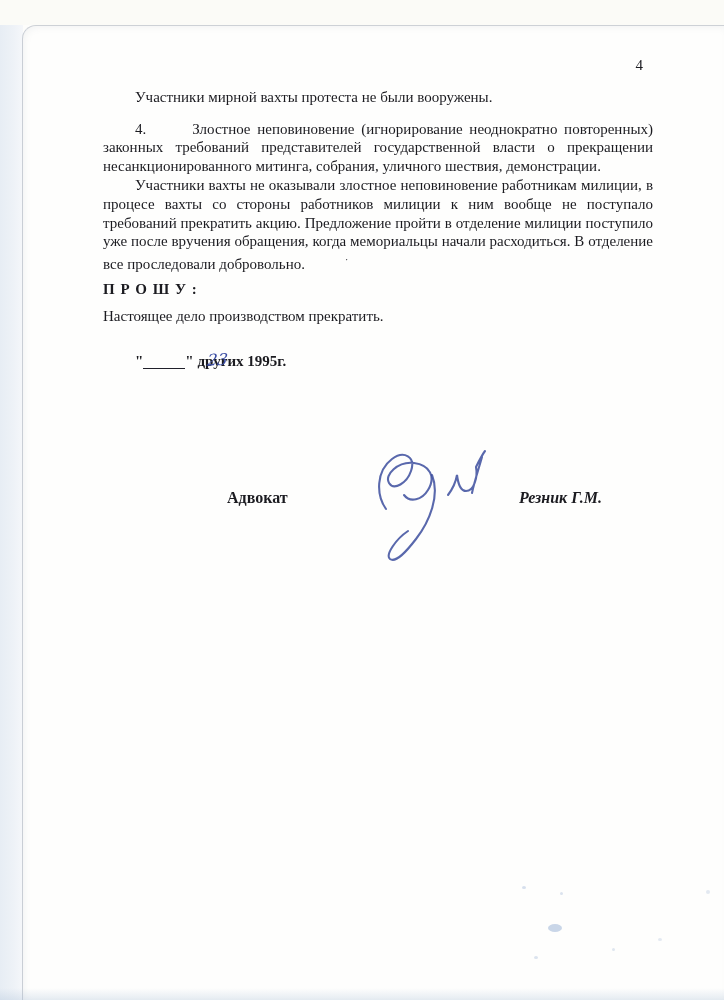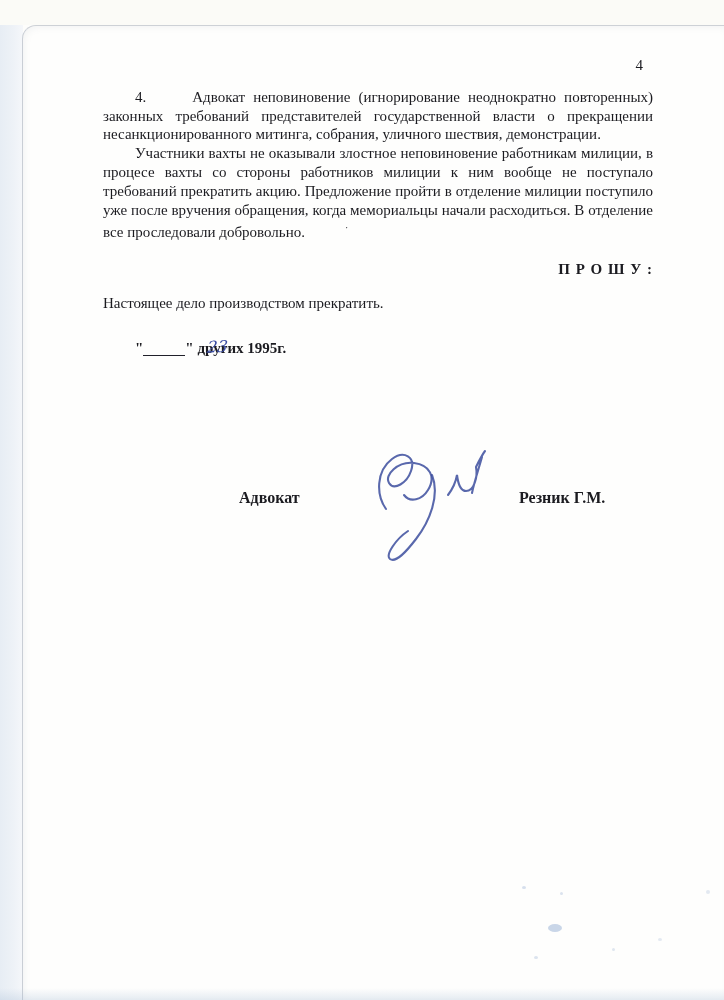--- a/index.html
+++ b/index.html
@@ -25,55 +25,56 @@
   .textcol{position:absolute;left:103px;top:56px;width:550px;font-size:15px;line-height:18.8px;}
   .page-num{text-align:right;padding-right:10px;margin:0 0 13px 0;}
   p{margin:0;}
   .just{text-align:justify;}
   .item{text-indent:32px;}
   .numgap{display:inline-block;width:46px;}
   .indented{text-indent:32px;}
   .gap-before{margin-top:13px;}
   .stretch{text-align:justify;text-align-last:justify;}
   .basis{margin-top:15px;}
-  .heading{margin-top:18px;text-align:right;font-weight:700;letter-spacing:1px;}
-  .request{margin-top:15px;}
+  .heading{margin-top:6px;text-align:left;font-weight:700;letter-spacing:1px;}
+  .request{margin-top:8px;}
   .dateline{margin-top:26px;text-indent:32px;font-weight:700;}
   .day-slot{display:inline-block;width:42px;text-align:center;
     border-bottom:1.6px solid #20202a;line-height:14px;}
   .day{display:inline-block;color:#3b4da3;font-style:italic;font-weight:400;
     font-family:"DejaVu Serif",serif;font-size:16px;transform:skew(-10deg) rotate(-3deg);}
   .sup-dot{display:inline-block;margin-left:8px;vertical-align:super;font-size:10px;color:#2a2a30;}
 
   
   .sig-row{position:absolute;left:103px;top:489px;width:550px;height:22px;}
-  .sig-role{position:absolute;left:136px;top:0;font-weight:700;}
-  .sig-name{position:absolute;left:416px;top:0;font-weight:700;}
+  .sig-role{position:absolute;left:124px;top:0;font-weight:700;}
+  .sig-name{position:absolute;left:416px;top:0;font-weight:700;font-style:italic;}
   .sig-ink{position:absolute;left:352px;top:443px;width:145px;height:130px;}
 
   
   .speck{position:absolute;border-radius:50%;}
 </style>
 </head>
 <body>
 
 <div class="scan">
 
   <div class="left-band"></div>
   <div class="top-band"></div>
   <div class="paper"></div>
   <div class="bottom-tint"></div>
 
   <div class="textcol">
 
     <p class="page-num">4</p>
 
 
+    <p class="just indented">Участники мирной вахты протеста не были вооружены.</p>
 
-    <p class="just item gap-before"><span>4.</span><span class="numgap"></span><span>Адвокат неповиновение (игнорирование неоднократно повторенных) законных требований представителей государственной власти о прекращении несанкционированного митинга, собрания, уличного шествия, демонстрации.</span></p>
+    <p class="just item gap-before"><span>4.</span><span class="numgap"></span><span>Злостное неповиновение (игнорирование неоднократно повторенных) законных требований представителей государственной власти о прекращении несанкционированного митинга, собрания, уличного шествия, демонстрации.</span></p>
 
     <p class="just indented"><span>Участники вахты не оказывали злостное неповиновение работникам милиции, в процесе вахты со стороны работников милиции к ним вообще не поступало требований прекратить акцию. Предложение пройти в отделение милиции поступило уже после вручения обращения, когда мемориальцы начали расходиться. В отделение все проследовали добровольно.</span><span class="sup-dot">·</span></p>
 
 
     <p class="heading">П Р О Ш У :</p>
 
     <p class="request">Настоящее дело производством прекратить.</p>
 
     <p class="dateline"><span>"</span><span class="day-slot"><span class="day">23</span></span><span>"</span>&nbsp;<span>других 1995г.</span></p>
 

